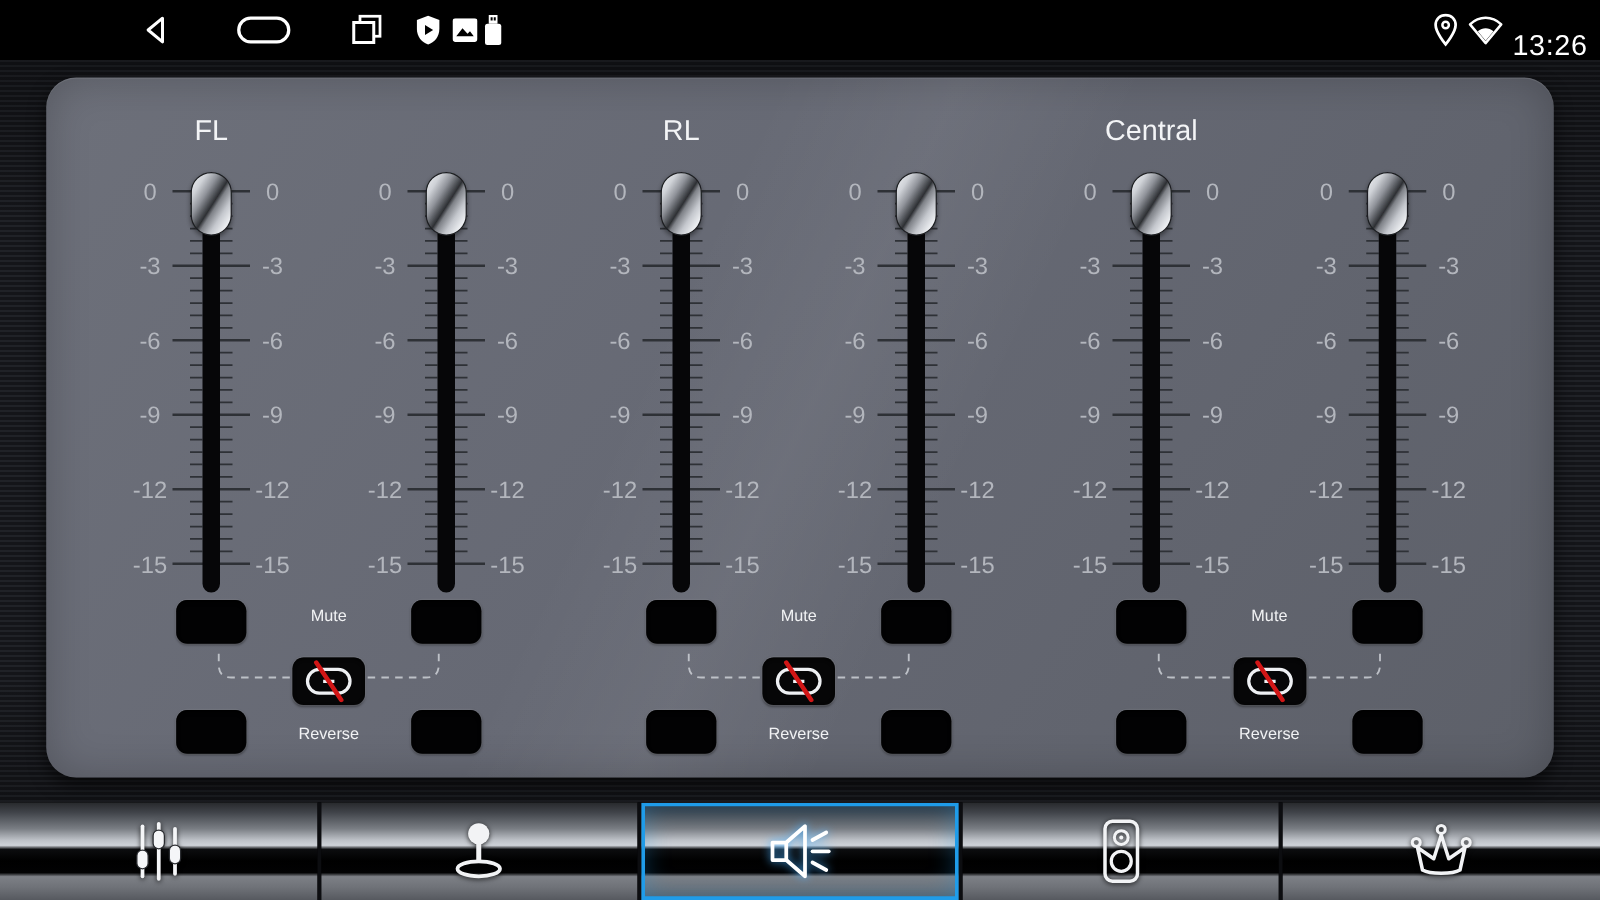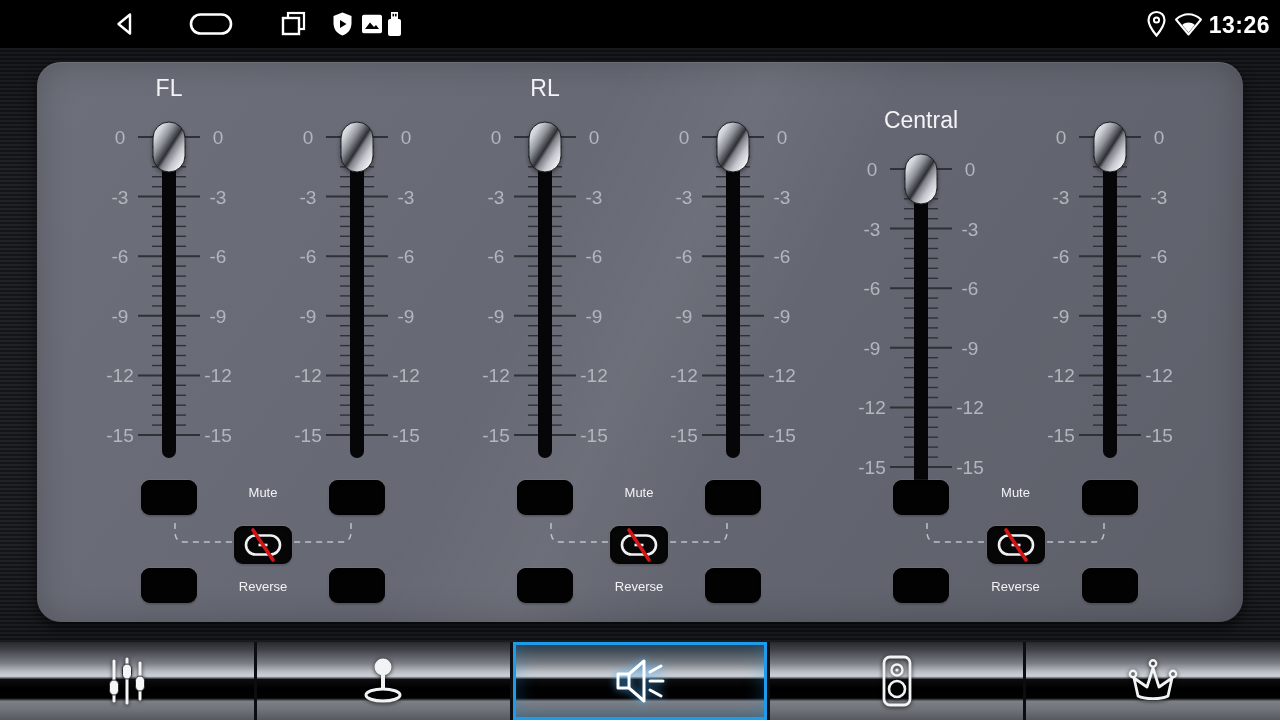--- a/index.html
+++ b/index.html
@@ -8,33 +8,33 @@
 
   .screen { position:relative; width:1280px; height:720px;
     background-image:
       linear-gradient(180deg, rgba(0,0,0,.35), rgba(0,0,0,0) 25%, rgba(0,0,0,0) 75%, rgba(0,0,0,.35)),
       repeating-linear-gradient(180deg, #202227 0 2px, #141519 2px 4px);
   }
 
   
   .statusbar { position:absolute; left:0; top:0; width:1280px; height:48px; background:#000; z-index:5; }
   .sb { position:absolute; top:50%; transform:translateY(-50%); }
-  .time { position:absolute; right:10px; top:1px; height:48px; line-height:48px;
-          font-size:23px; font-weight:bold; color:#fff; letter-spacing:.5px; }
+  .time { position:absolute; right:10px; top:12px; height:48px; line-height:48px;
+          font-size:23px; font-weight:normal; color:#fff; letter-spacing:.5px; }
 
   
   .panel { position:absolute; left:37px; top:62px; width:1206px; height:560px;
     border-radius:24px;
     background:linear-gradient(125deg, #6d707a 0%, #666974 45%, #5d6069 100%);
     box-shadow: inset 0 1px 0 rgba(255,255,255,.09), inset 0 0 34px rgba(0,0,0,.22), 0 6px 14px rgba(0,0,0,.6);
   }
   .panel::before { content:""; position:absolute; inset:0; border-radius:inherit; pointer-events:none;
     background:linear-gradient(115deg, rgba(255,255,255,0) 40%, rgba(255,255,255,.05) 50%, rgba(255,255,255,0) 60%); }
 
-  .channel { position:absolute; top:0; width:188px; height:100%; }
+  .channel { position:absolute; top:16px; width:188px; height:100%; }
   .ch-label { position:absolute; top:13px; width:100%; text-align:center;
               color:#f3f4f6; font-size:23px; }
   .fader { position:absolute; top:40px; left:0; }
   .tl { font:19px "Liberation Sans","DejaVu Sans",sans-serif; fill:#b3b6bd; }
 
   .cb { position:absolute; width:56px; height:35px; background:#020203; border-radius:9px;
         box-shadow: 0 0 0 1px rgba(255,255,255,.08), inset 0 2px 3px rgba(0,0,0,.9), 0 1px 2px rgba(0,0,0,.45); }
   .pair-label { position:absolute; width:140px; text-align:center; color:#f1f2f4;
                 font-size:13px; line-height:24px; }
   .connector { position:absolute; }
@@ -451,21 +451,21 @@
           <text x="45" y="220.8" class="tl" text-anchor="middle">-9</text>
           <text x="143" y="220.8" class="tl" text-anchor="middle">-9</text>
           <text x="45" y="280.4" class="tl" text-anchor="middle">-12</text>
           <text x="143" y="280.4" class="tl" text-anchor="middle">-12</text>
           <text x="45" y="340" class="tl" text-anchor="middle">-15</text>
           <text x="143" y="340" class="tl" text-anchor="middle">-15</text>
           <rect x="87" y="26" width="14" height="330" rx="7" fill="#060608"></rect>
           <rect x="78" y="20" width="32" height="50" rx="16" fill="url(#kg3)" stroke="#1c1e21" stroke-width="1" filter="url(#ks3)"></rect>
         </svg>
       </div>
-      <div class="channel" style="left: 790px; margin-top: 32px;">
+      <div class="channel" style="left: 790px;">
         <div class="ch-label">Central</div>
         <svg class="fader" width="188" height="372" viewBox="0 0 188 372">
           <defs>
             <linearGradient id="kg4" x1="0" y1="0" x2="1" y2="1">
               <stop offset="0" stop-color="#f4f6f8"></stop>
               <stop offset="0.2" stop-color="#cfd2d7"></stop>
               <stop offset="0.35" stop-color="#90939a"></stop>
               <stop offset="0.47" stop-color="#4a4d52"></stop>
               <stop offset="0.52" stop-color="#2d2f33"></stop>
               <stop offset="0.58" stop-color="#7e8187"></stop>

